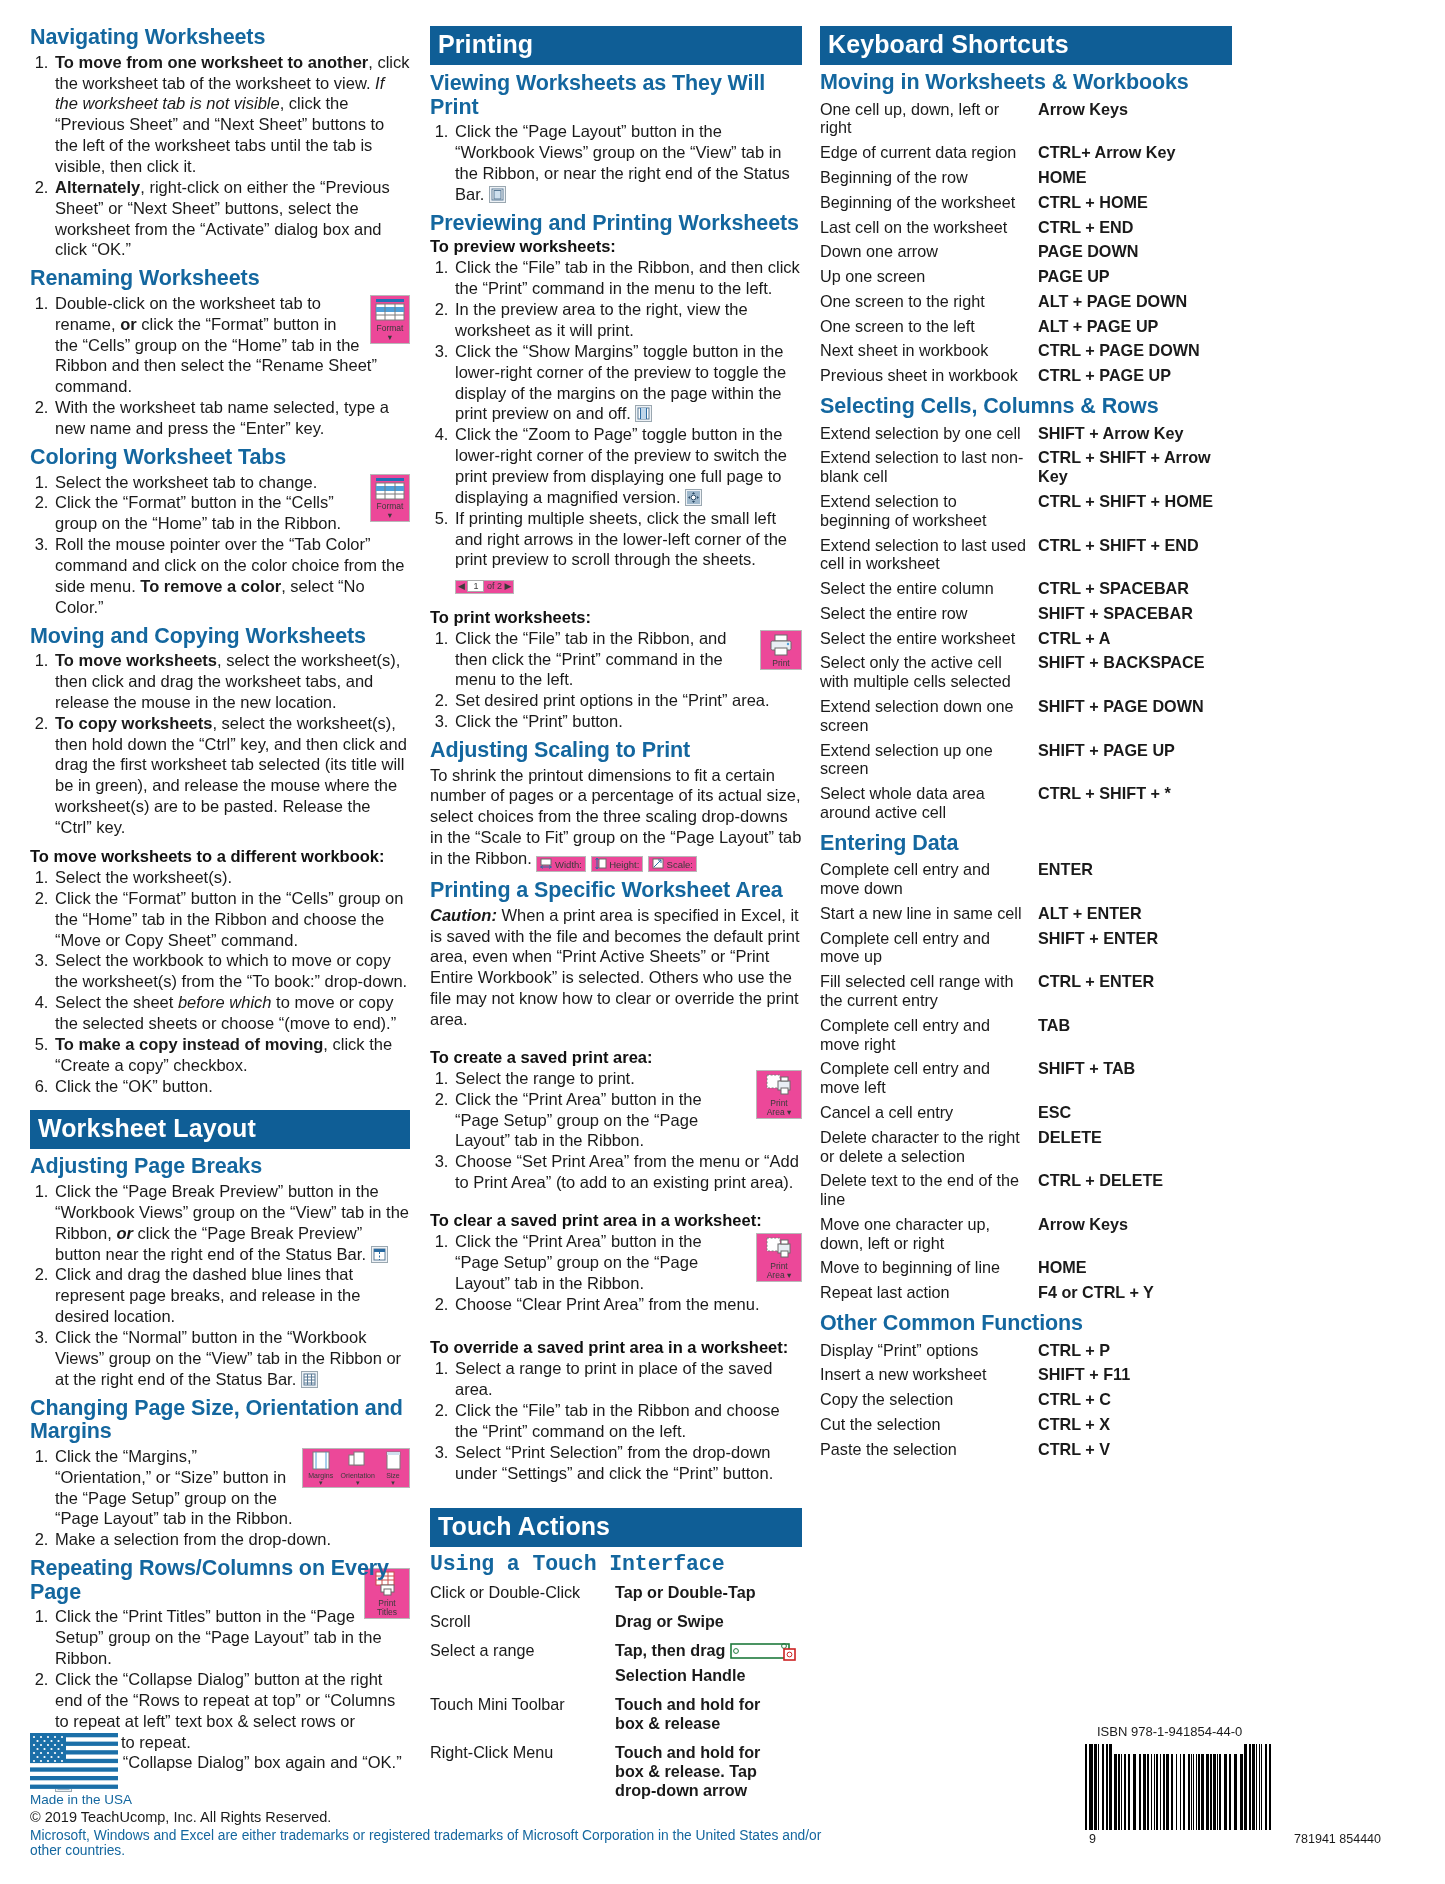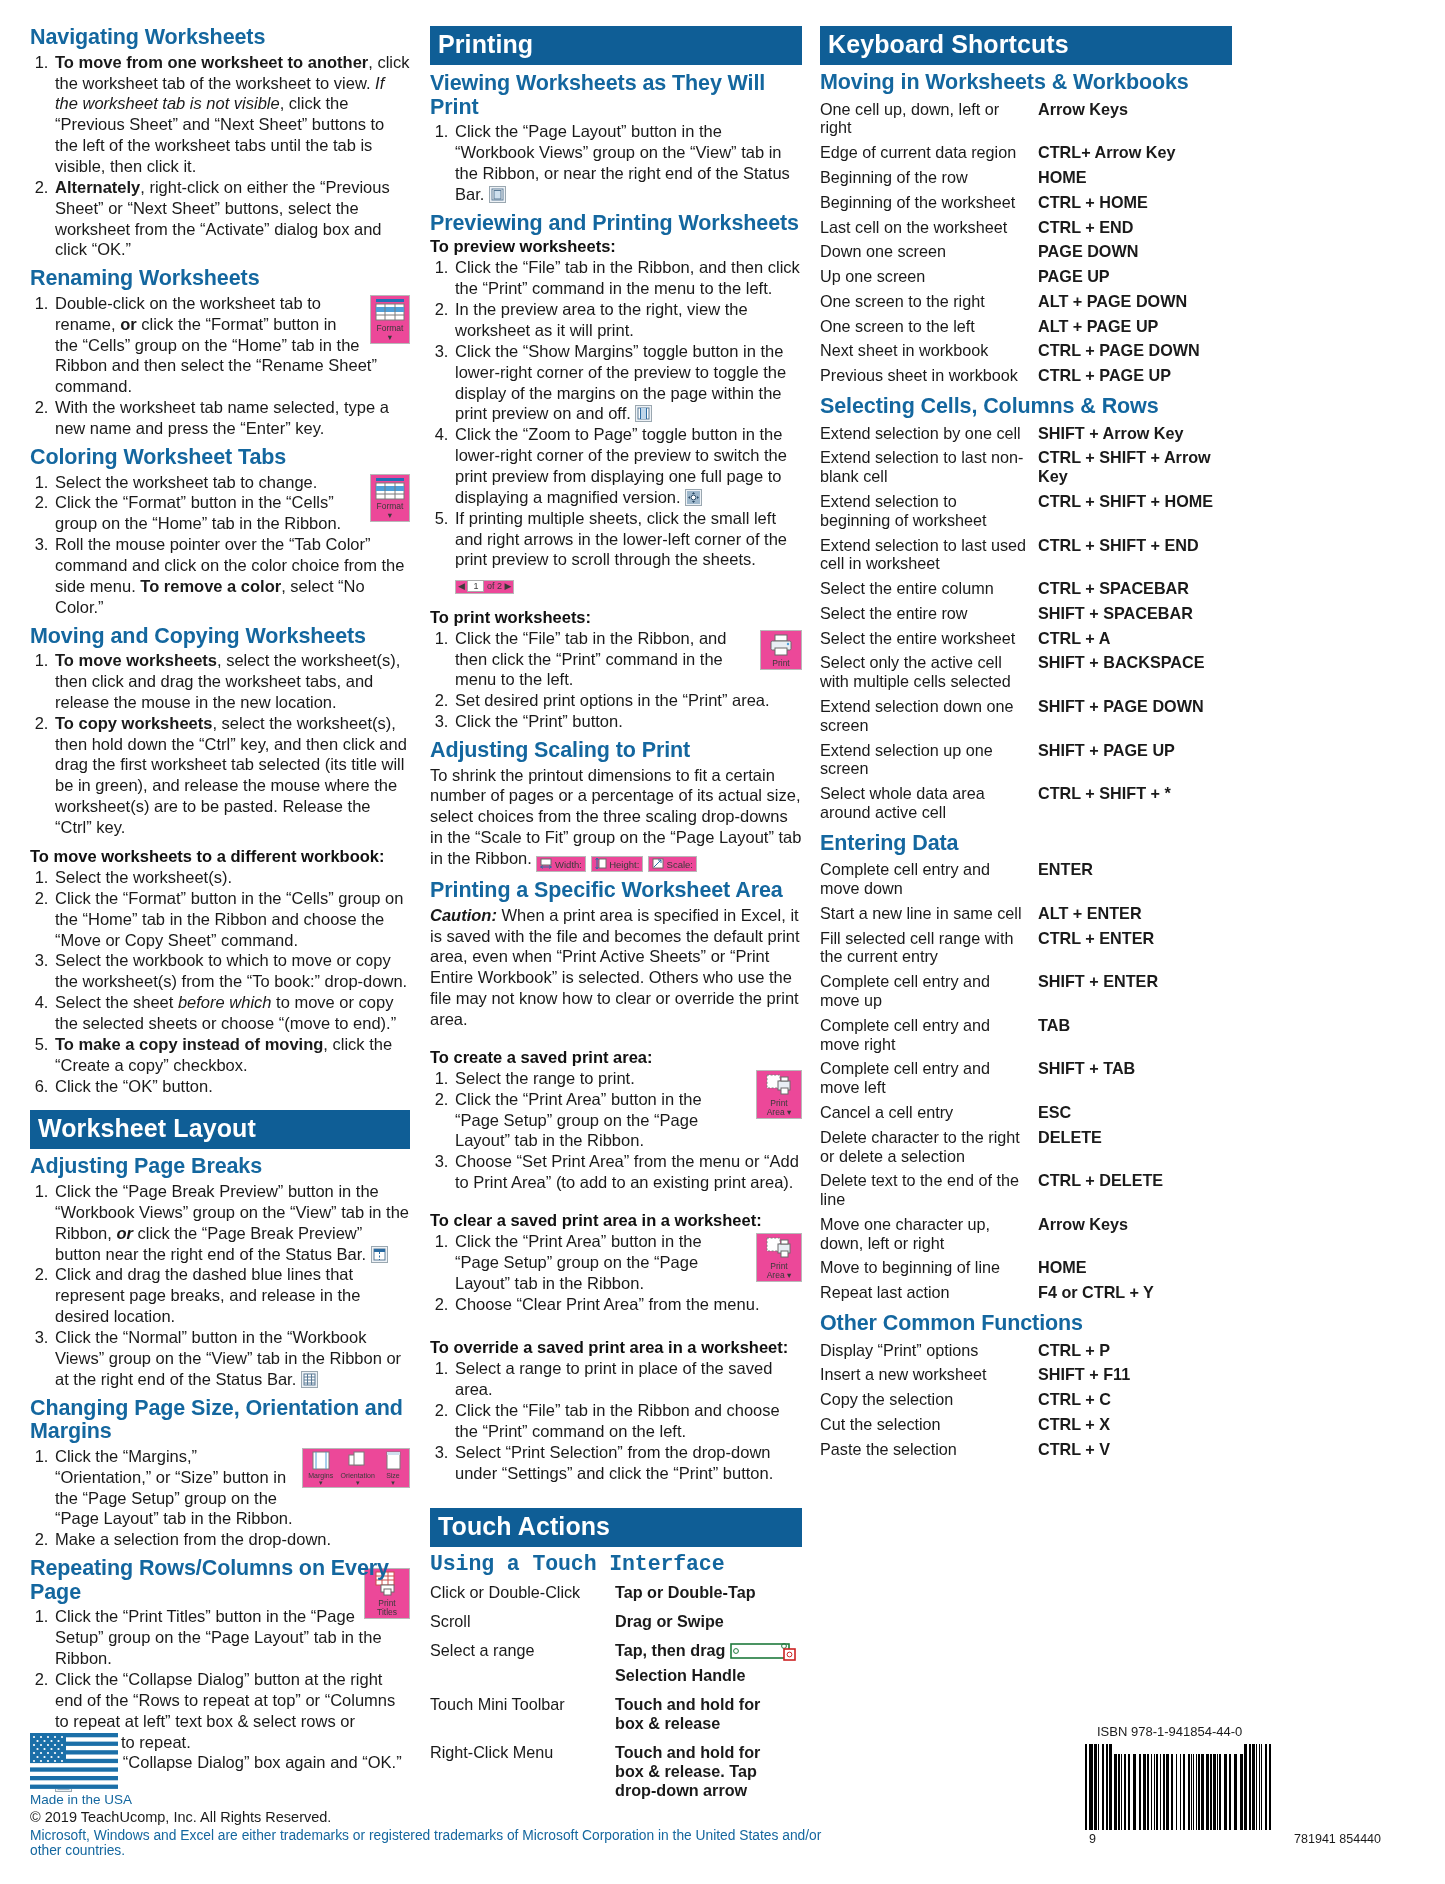--- a/index.html
+++ b/index.html
@@ -426,21 +426,21 @@
             </tr>
         <tr>
               <td class="desc">Beginning of the worksheet</td>
               <td class="key">CTRL + HOME</td>
             </tr>
         <tr>
               <td class="desc">Last cell on the worksheet</td>
               <td class="key">CTRL + END</td>
             </tr>
         <tr>
-              <td class="desc">Down one screen</td>
+              <td class="desc">Down one arrow</td>
               <td class="key">PAGE DOWN</td>
             </tr>
         <tr>
               <td class="desc">Up one screen</td>
               <td class="key">PAGE UP</td>
             </tr>
         <tr>
               <td class="desc">One screen to the right</td>
               <td class="key">ALT + PAGE DOWN</td>
             </tr>
@@ -514,26 +514,26 @@
       <tbody>
         <tr>
               <td class="desc">Complete cell entry and move down</td>
               <td class="key">ENTER</td>
             </tr>
         <tr>
               <td class="desc">Start a new line in same cell</td>
               <td class="key">ALT + ENTER</td>
             </tr>
         <tr>
+              <td class="desc">Complete cell entry and move up</td>
+              <td class="key">SHIFT + ENTER</td>
+            </tr>
+        <tr>
               <td class="desc">Fill selected cell range with the current entry</td>
               <td class="key">CTRL + ENTER</td>
-            </tr>
-        <tr>
-              <td class="desc">Complete cell entry and move up</td>
-              <td class="key">SHIFT + ENTER</td>
             </tr>
         <tr>
               <td class="desc">Complete cell entry and move right</td>
               <td class="key">TAB</td>
             </tr>
         <tr>
               <td class="desc">Complete cell entry and move left</td>
               <td class="key">SHIFT + TAB</td>
             </tr>
         <tr>

